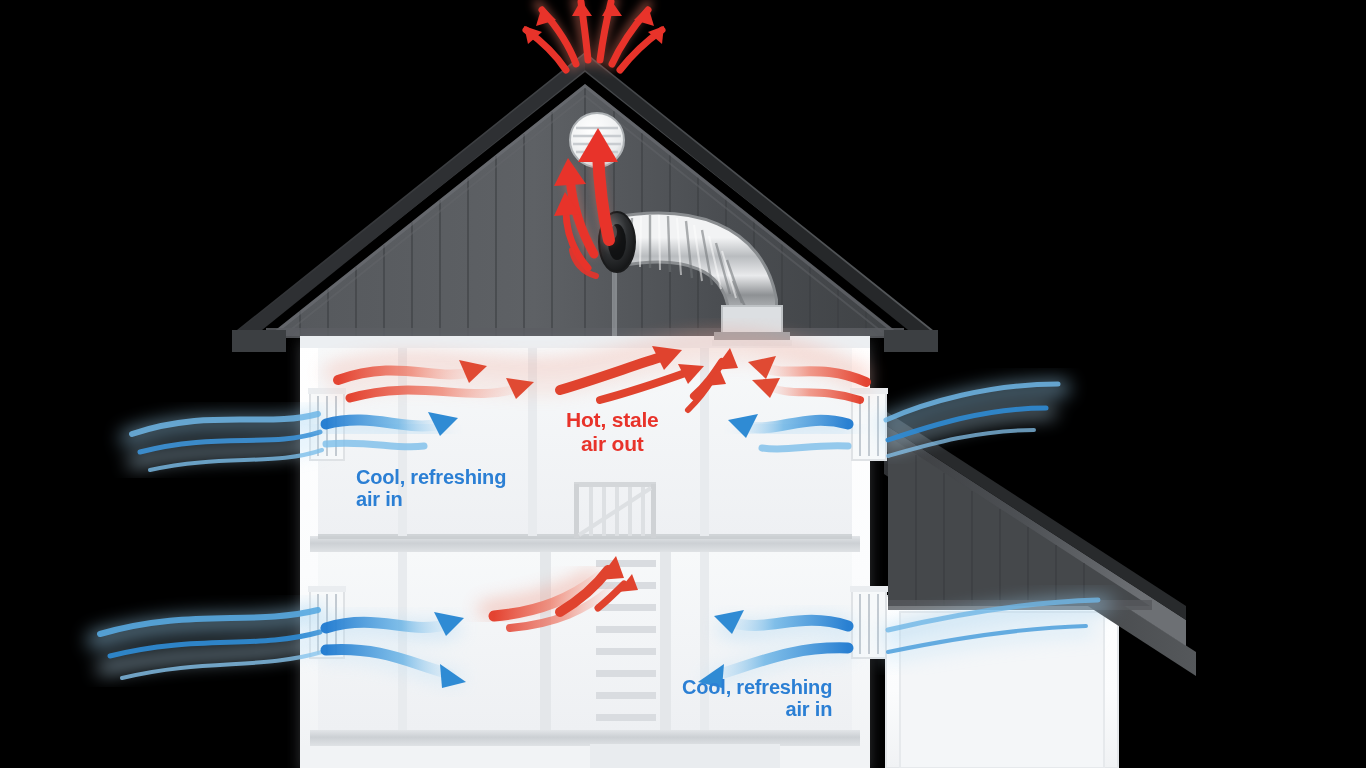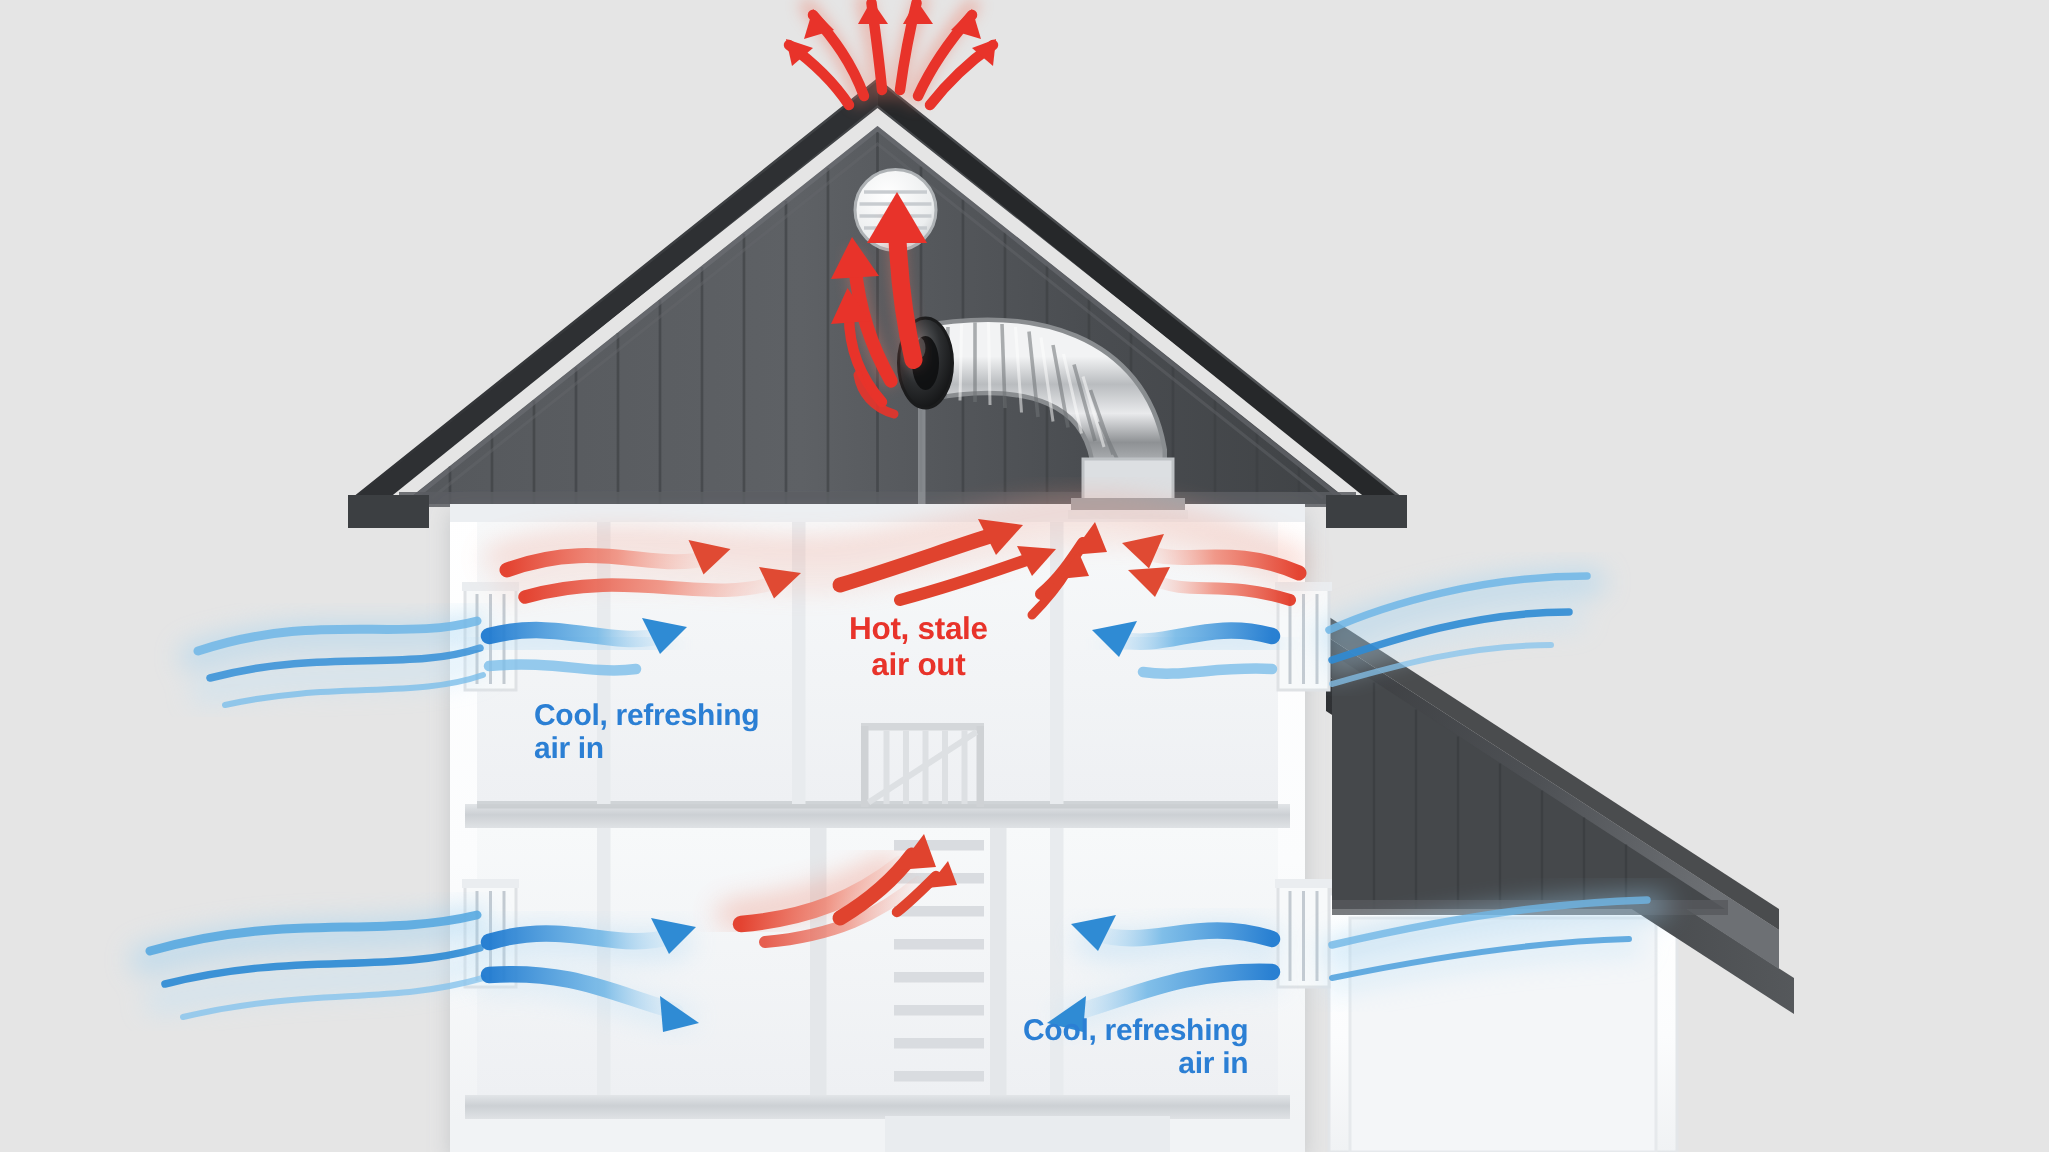--- a/index.html
+++ b/index.html
@@ -1,19 +1,19 @@
 <!DOCTYPE html>
 <html><head>
 <meta charset="utf-8">
 <title>Whole House Fan Airflow Diagram</title>
 <style>
   html,body{margin:0;padding:0;background:#ffffff;}
   body{width:1366px;height:768px;overflow:hidden;
        font-family:"Liberation Sans","DejaVu Sans",sans-serif;}
-  #stage{position:relative;width:1366px;height:768px;background:#e5e5e5;overflow:hidden;}
+  #stage{position:relative;width:1366px;height:768px;background:#000000;overflow:hidden;}
   #scene{position:absolute;inset:0;width:1366px;height:768px;}
   .lbl{position:absolute;font-weight:bold;line-height:1.12;letter-spacing:-0.2px;
        white-space:pre-line;pointer-events:none;}
   #lbl-hot{left:566px;top:408px;font-size:21px;color:#e8332a;text-align:center;}
   #lbl-cool-top{left:356px;top:466px;font-size:20px;color:#2b7fd4;text-align:left;}
   #lbl-cool-bot{left:682px;top:676px;font-size:20px;color:#2b7fd4;text-align:right;}
 </style>
 </head>
 <body>
 

